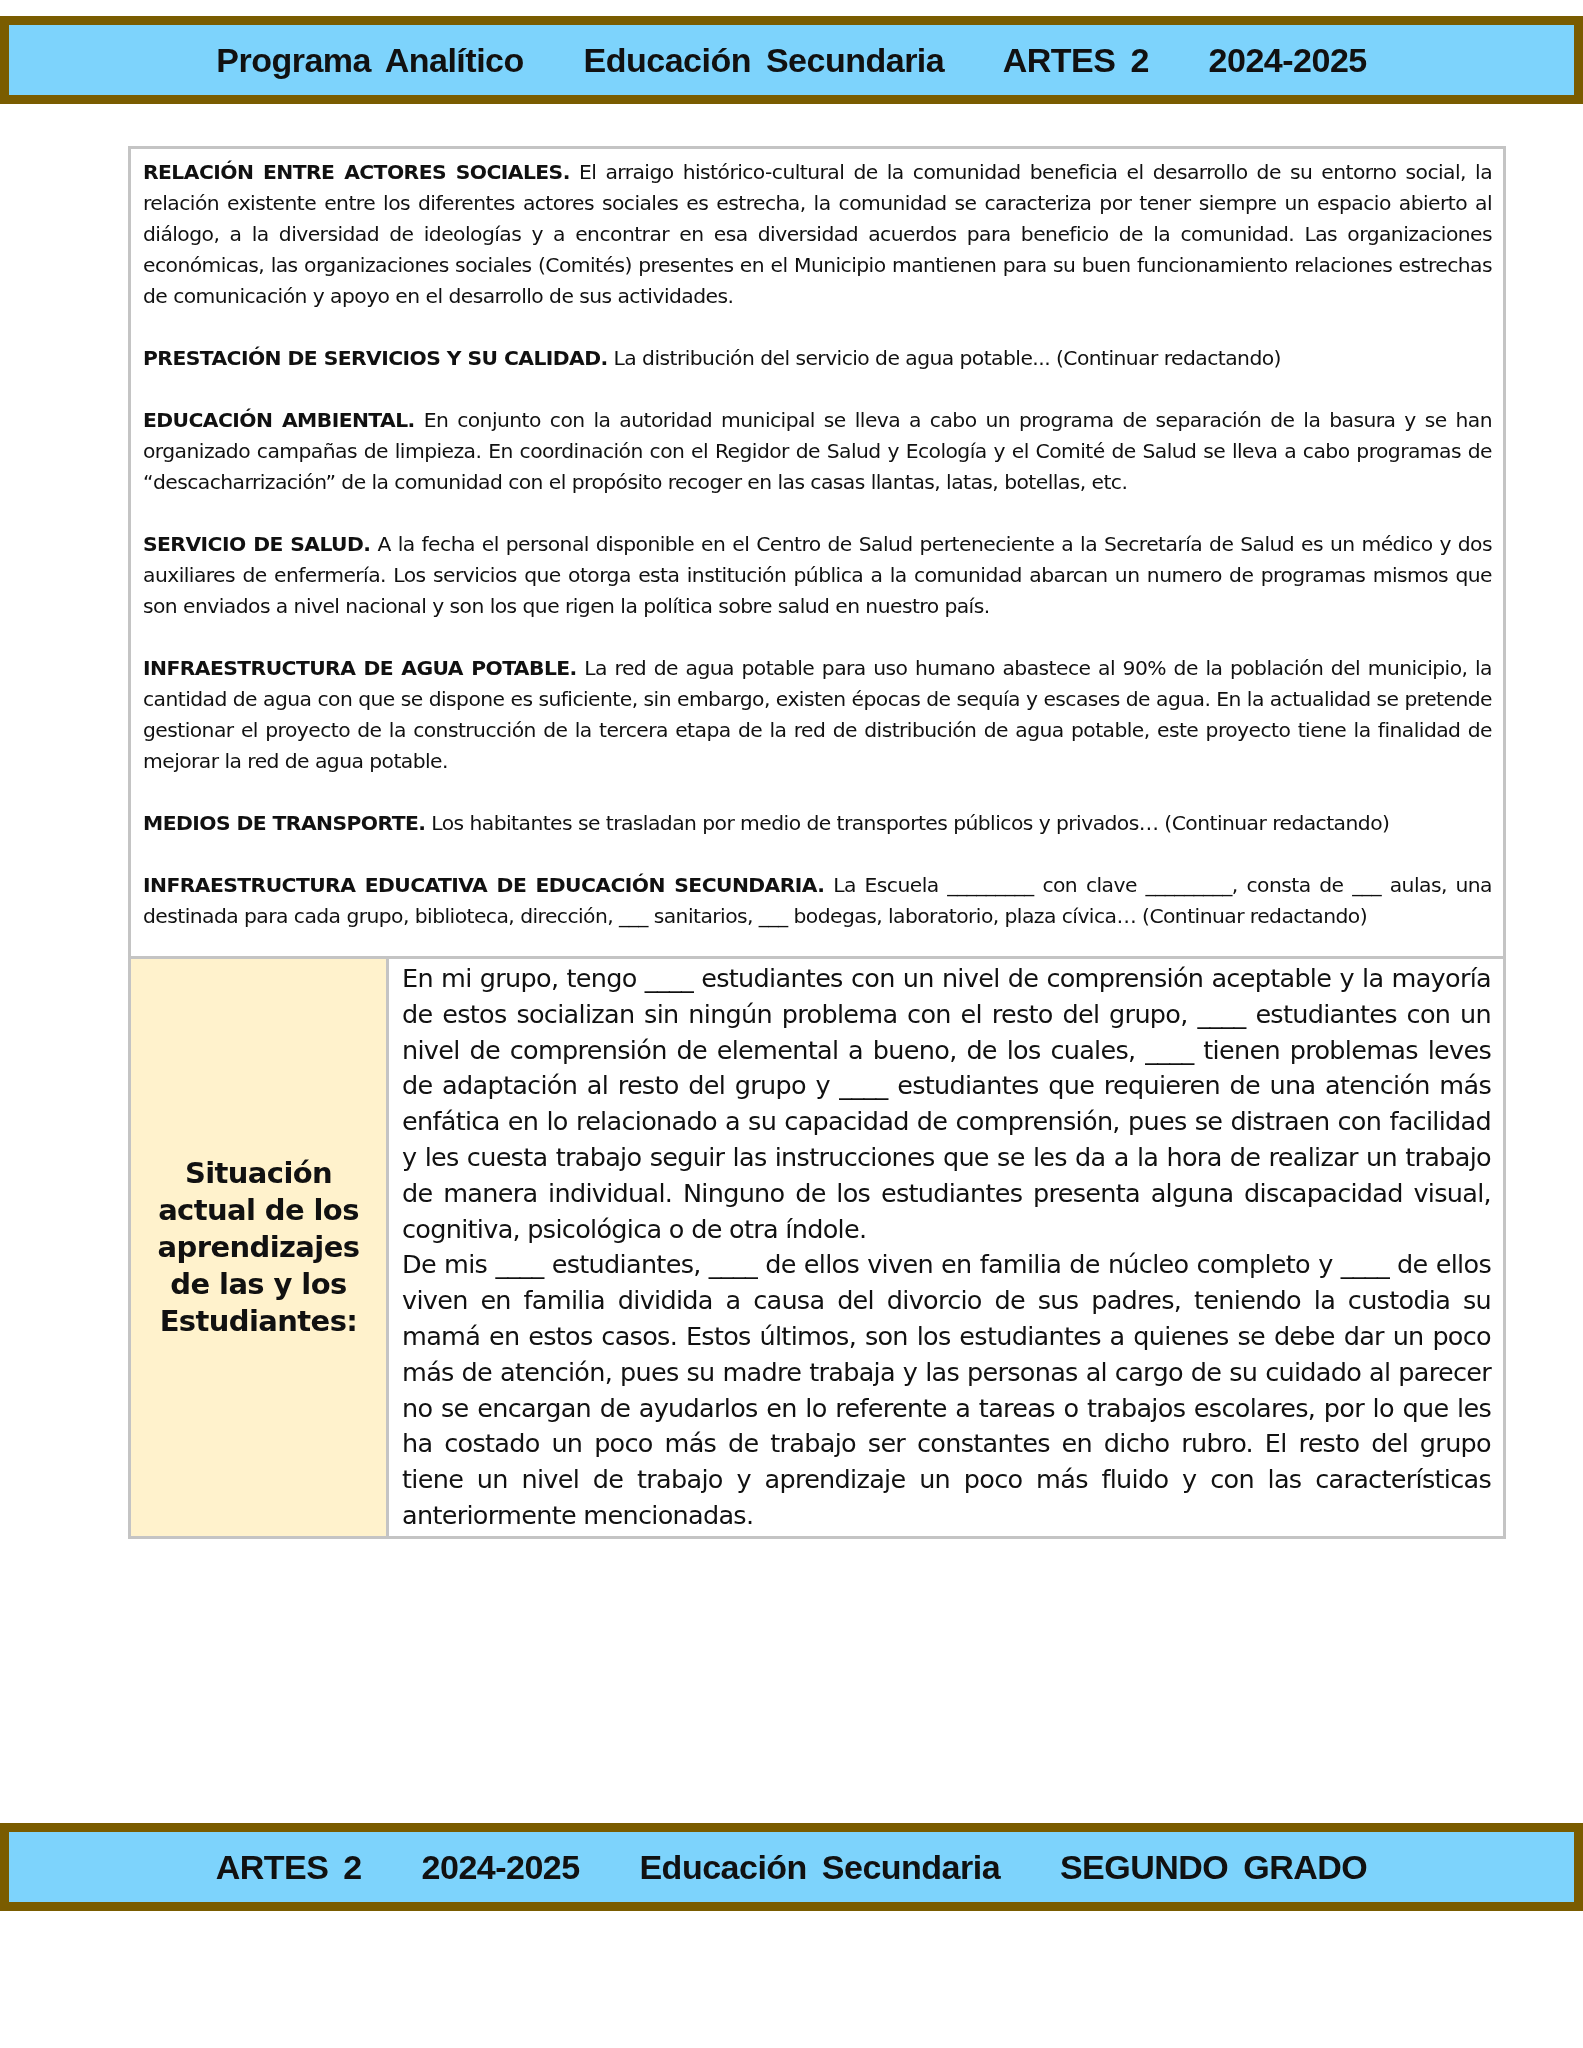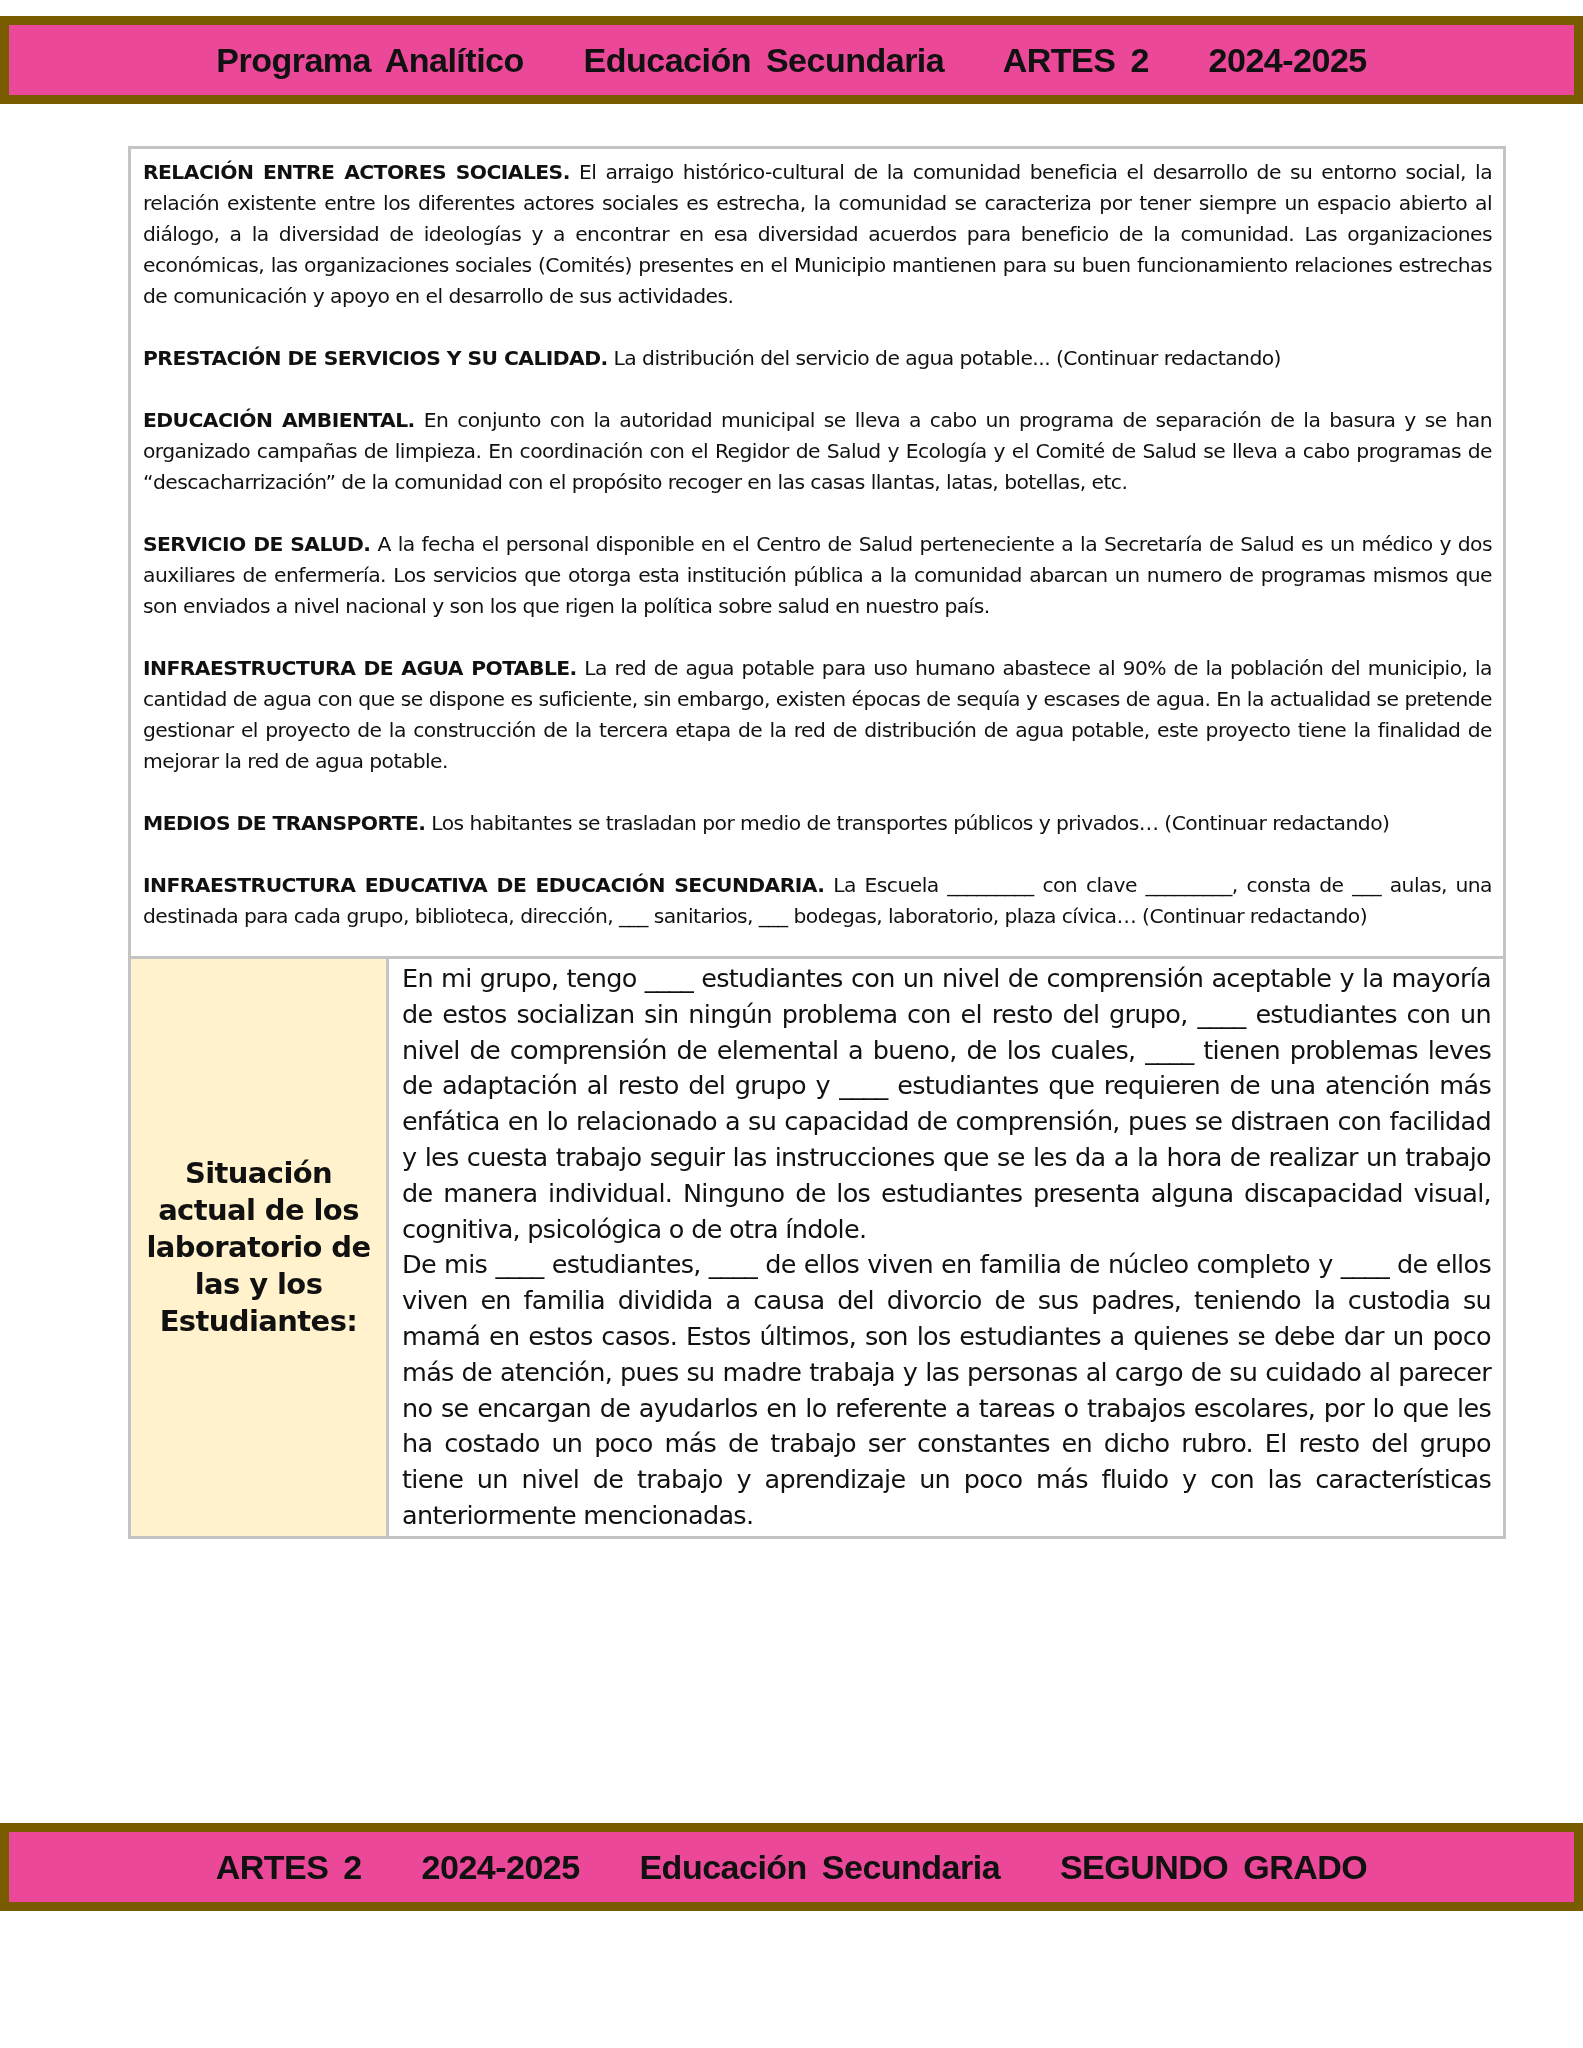--- a/index.html
+++ b/index.html
@@ -1,20 +1,20 @@
 <!DOCTYPE html>
 <html><head>
 <meta charset="utf-8">
 <style>
   html, body { margin: 0; padding: 0; background: #ffffff; }
   body { width: 1583px; height: 2048px; position: relative; overflow: hidden; font-family: "DejaVu Sans", sans-serif; color: #111; }
 
   .banner {
     position: absolute; left: 0; width: 1583px; height: 88px;
-    background: #ec4899; border: 9px solid #7a5c00; box-sizing: border-box;
+    background: #7dd3fc; border: 9px solid #7a5c00; box-sizing: border-box;
     display: flex; align-items: center; justify-content: center;
   }
   .banner.top { top: 16px; }
   .banner.bottom { top: 1823px; }
   .banner-title {
     font-family: "Liberation Sans", sans-serif; font-weight: bold; font-size: 34px;
     letter-spacing: -0.5px; word-spacing: 6px; white-space: pre; color: #111;
   }
 
   .main-table {
@@ -61,21 +61,21 @@
     <p class="para"><span class="heading">PRESTACIÓN DE SERVICIOS Y SU CALIDAD.</span><span> La distribución del servicio de agua potable... (Continuar redactando)</span></p>
     <p class="para"><span class="heading">EDUCACIÓN AMBIENTAL.</span><span> En conjunto con la autoridad municipal se lleva a cabo un programa de separación de la basura y se han organizado campañas de limpieza. En coordinación con el Regidor de Salud y Ecología y el Comité de Salud se lleva a cabo programas de “descacharrización” de la comunidad con el propósito recoger en las casas llantas, latas, botellas, etc.</span></p>
     <p class="para"><span class="heading">SERVICIO DE SALUD.</span><span> A la fecha el personal disponible en el Centro de Salud perteneciente a la Secretaría de Salud es un médico y dos auxiliares de enfermería. Los servicios que otorga esta institución pública a la comunidad abarcan un numero de programas mismos que son enviados a nivel nacional y son los que rigen la política sobre salud en nuestro país.</span></p>
     <p class="para"><span class="heading">INFRAESTRUCTURA DE AGUA POTABLE.</span><span> La red de agua potable para uso humano abastece al 90% de la población del municipio, la cantidad de agua con que se dispone es suficiente, sin embargo, existen épocas de sequía y escases de agua. En la actualidad se pretende gestionar el proyecto de la construcción de la tercera etapa de la red de distribución de agua potable, este proyecto tiene la finalidad de mejorar la red de agua potable.</span></p>
     <p class="para"><span class="heading">MEDIOS DE TRANSPORTE.</span><span> Los habitantes se trasladan por medio de transportes públicos y privados… (Continuar redactando)</span></p>
     <p class="para"><span class="heading">INFRAESTRUCTURA EDUCATIVA DE EDUCACIÓN SECUNDARIA.</span><span> La Escuela _________ con clave _________, consta de ___ aulas, una destinada para cada grupo, biblioteca, dirección, ___ sanitarios, ___ bodegas, laboratorio, plaza cívica… (Continuar redactando)</span></p>
   </div>
 
   <div class="row2">
     <div class="label-cell">
-      <span class="label-text">Situación actual de los laboratorio de las y los Estudiantes:</span>
+      <span class="label-text">Situación actual de los aprendizajes de las y los Estudiantes:</span>
     </div>
     <div class="students-cell">
       <span class="sp">En mi grupo, tengo ____ estudiantes con un nivel de comprensión aceptable y la mayoría de estos socializan sin ningún problema con el resto del grupo, ____ estudiantes con un nivel de comprensión de elemental a bueno, de los cuales, ____ tienen problemas leves de adaptación al resto del grupo y ____ estudiantes que requieren de una atención más enfática en lo relacionado a su capacidad de comprensión, pues se distraen con facilidad y les cuesta trabajo seguir las instrucciones que se les da a la hora de realizar un trabajo de manera individual. Ninguno de los estudiantes presenta alguna discapacidad visual, cognitiva, psicológica o de otra índole.</span>
       <span class="sp">De mis ____ estudiantes, ____ de ellos viven en familia de núcleo completo y ____ de ellos viven en familia dividida a causa del divorcio de sus padres, teniendo la custodia su mamá en estos casos. Estos últimos, son los estudiantes a quienes se debe dar un poco más de atención, pues su madre trabaja y las personas al cargo de su cuidado al parecer no se encargan de ayudarlos en lo referente a tareas o trabajos escolares, por lo que les ha costado un poco más de trabajo ser constantes en dicho rubro. El resto del grupo tiene un nivel de trabajo y aprendizaje un poco más fluido y con las características anteriormente mencionadas.</span>
     </div>
   </div>
 </div>
 
 <div class="banner bottom">
   <span class="banner-title">ARTES 2    2024-2025    Educación Secundaria    SEGUNDO GRADO</span>

